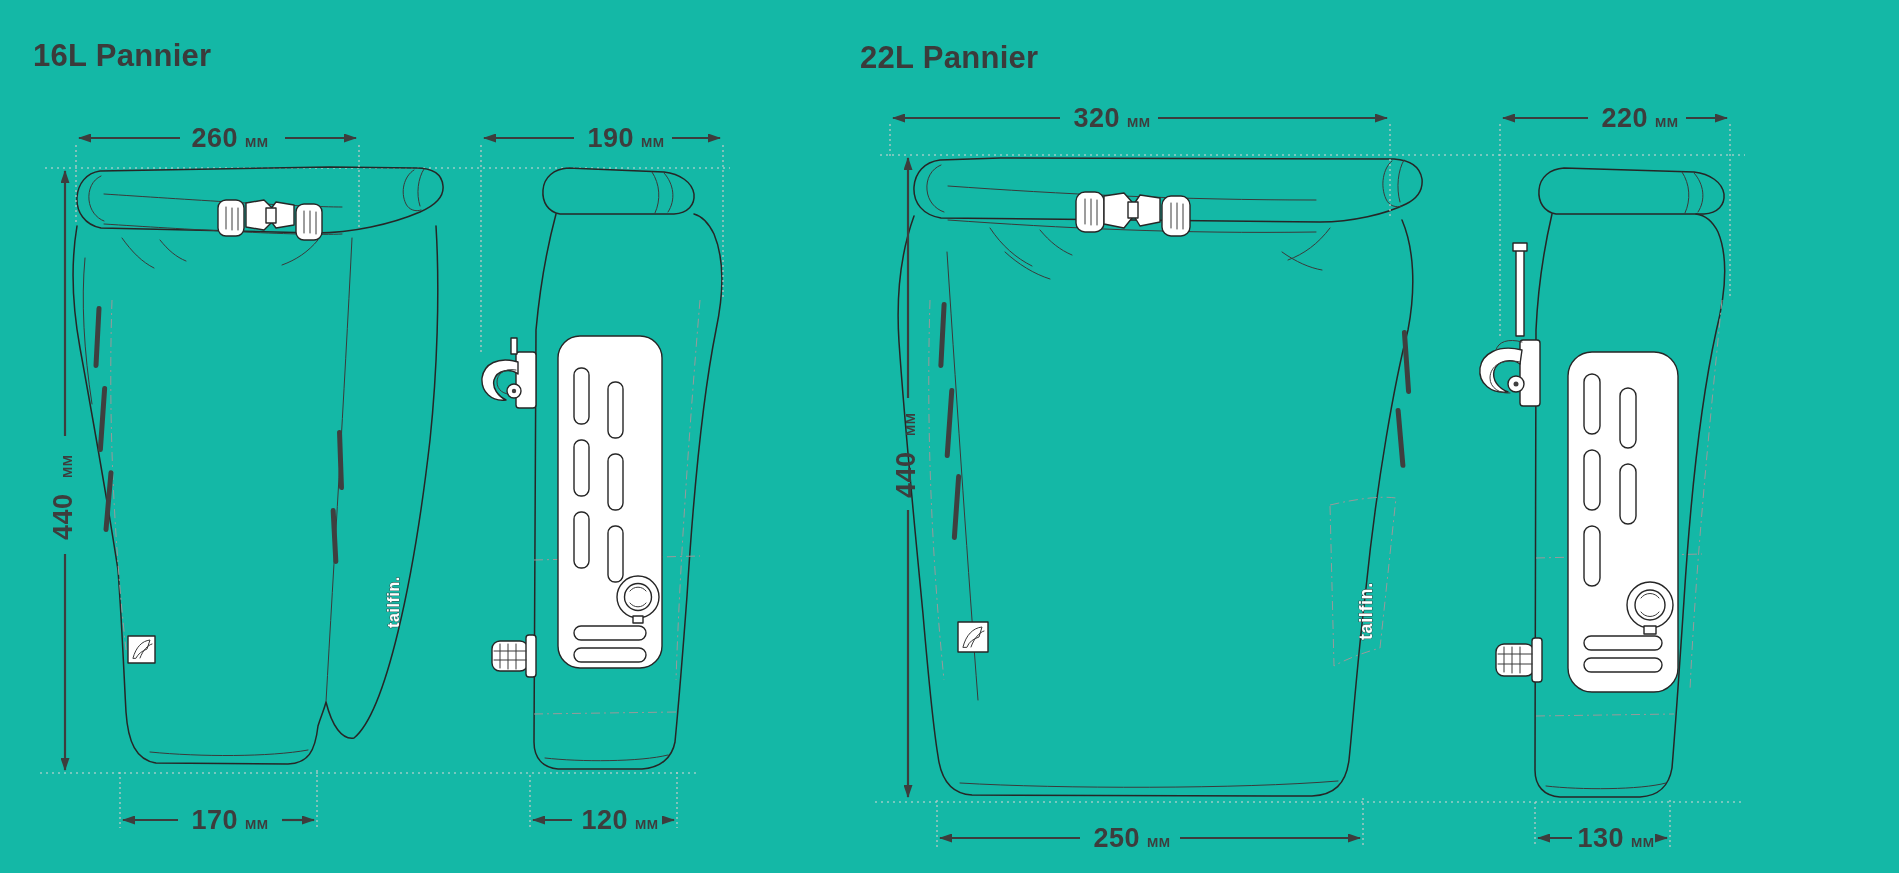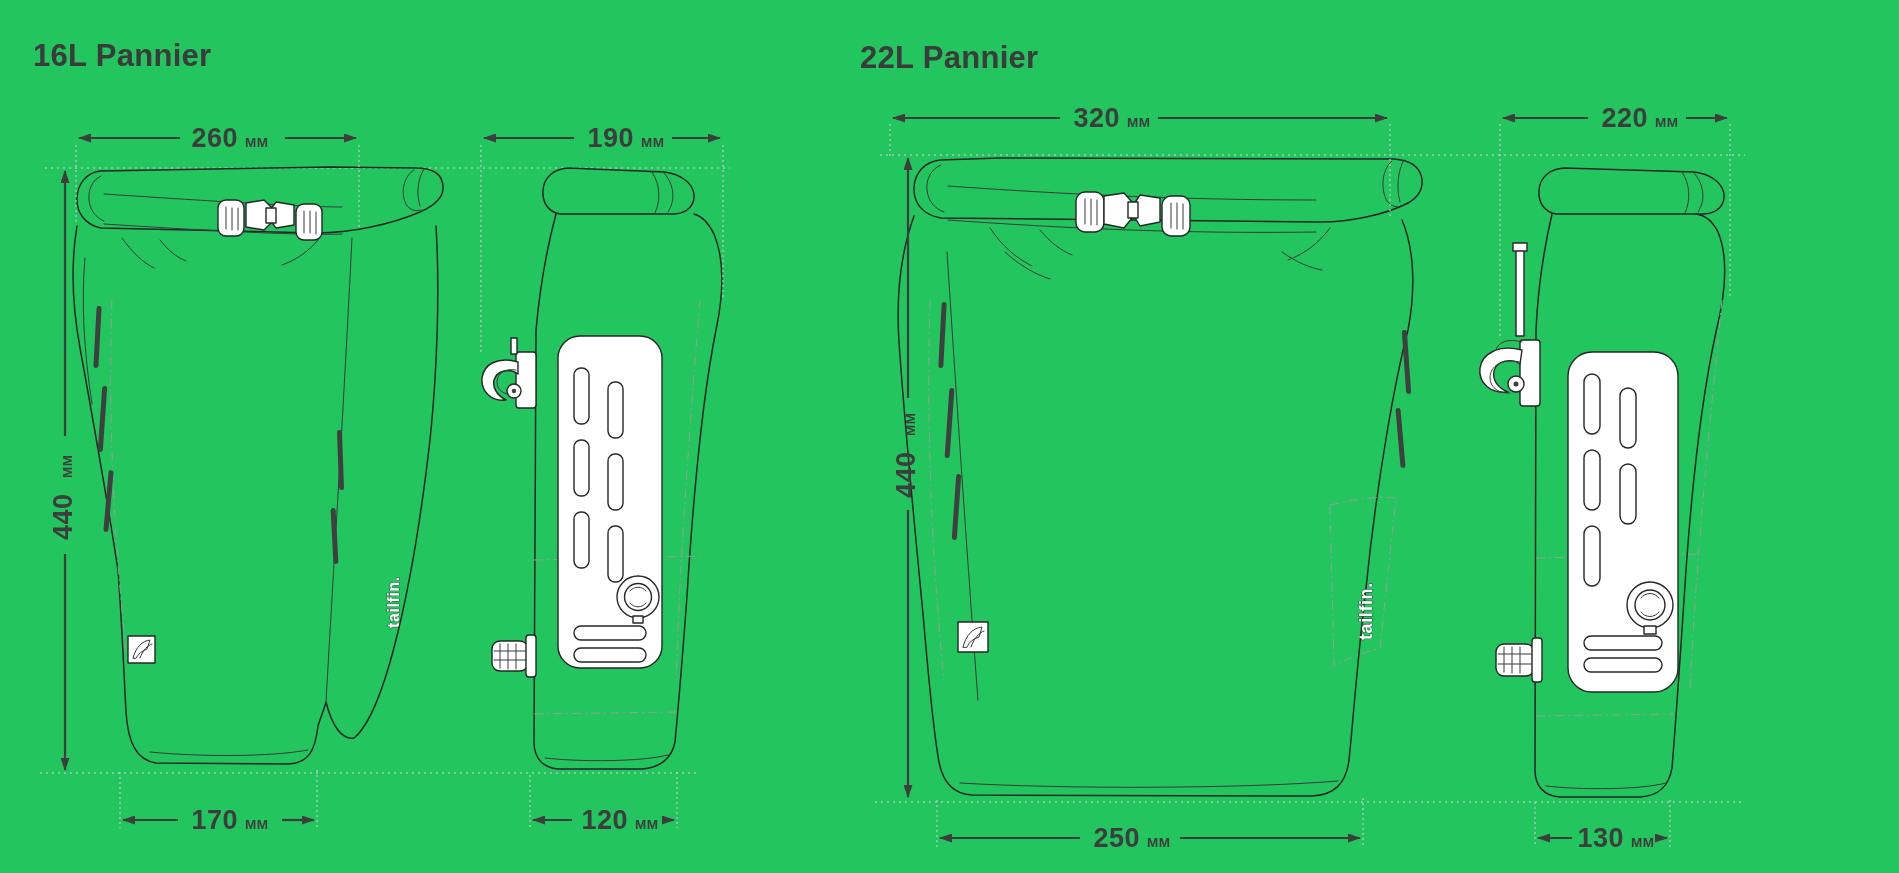--- a/index.html
+++ b/index.html
@@ -1,16 +1,16 @@
 <!DOCTYPE html>
 <html><head>
 <meta charset="utf-8">
 <style>
   html,body{margin:0;padding:0;background:#ffffff;}
-  .stage{position:relative;width:1899px;height:873px;background:#22c55e;overflow:hidden;
+  .stage{position:relative;width:1899px;height:873px;background:#14b8a6;overflow:hidden;
          font-family:"Liberation Sans", sans-serif;}
   svg{position:absolute;left:0;top:0;}
   .title{font-family:"Liberation Sans", sans-serif;font-size:31px;font-weight:700;fill:#3b3b3b;letter-spacing:.3px;}
   .dn{font-family:"Liberation Sans", sans-serif;font-size:27px;font-weight:700;fill:#3d3d3d;letter-spacing:.5px;}
   .du{font-family:"Liberation Sans", sans-serif;font-size:13.5px;font-weight:700;fill:#3d3d3d;letter-spacing:.6px;}
   .brand{font-family:"Liberation Sans", sans-serif;font-size:16px;font-weight:700;fill:#ffffff;
          stroke:#3a3a3a;stroke-width:.8px;letter-spacing:.6px;paint-order:stroke;}
   .brand.big{font-size:18px;}
   .outline{fill:none;stroke:#262626;stroke-width:1.5;stroke-linecap:round;stroke-linejoin:round;}
   .thin{fill:none;stroke:#3a3a3a;stroke-width:1;stroke-linecap:round;stroke-linejoin:round;}

